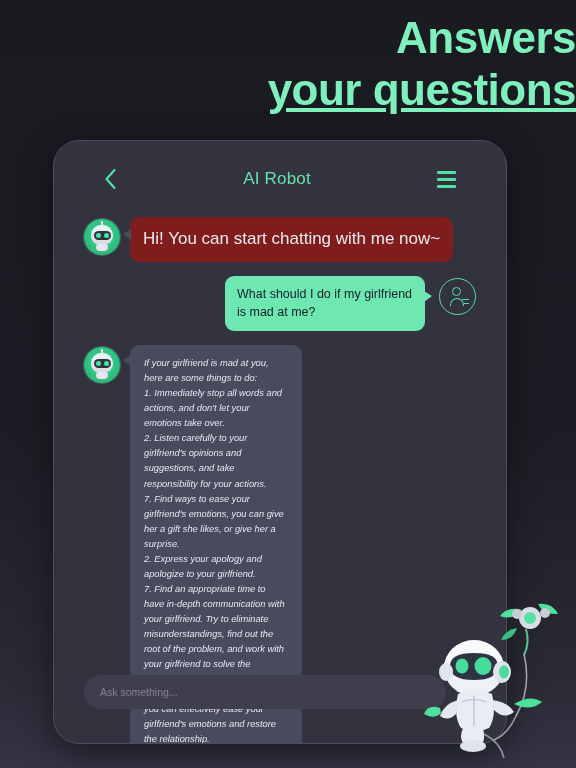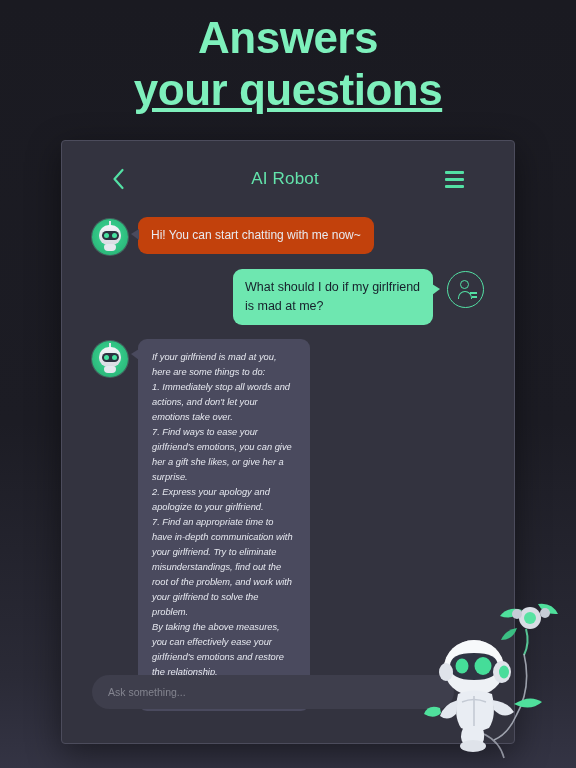--- a/index.html
+++ b/index.html
@@ -9,33 +9,33 @@
     font-family:"Liberation Sans", sans-serif;
   }
   #app {
     position:relative; width:576px; height:768px;
     background:linear-gradient(180deg,#1a1a21 0%,#1c1c24 55%,#2a2a36 88%,#343444 100%);
   }
 
   
   .headline {
     position:absolute; top:12px; left:0; width:576px;
-    text-align:center; color:#7ef0bc;
+    text-align:right; color:#7ef0bc;
     font-size:44px; line-height:1.18; font-weight:bold;
     letter-spacing:-0.5px;
   }
   .headline .l2 { display:block;text-decoration:underline; }
 
   
   .device {
-    position:absolute; left:61px; top:140px;
+    position:absolute; left:53px; top:140px;
     width:454px; height:604px;
     background:#33333f;
     border:1px solid #4c4c5c;
-    border-radius:4px;
+    border-radius:26px;
     box-shadow:0 10px 34px rgba(0,0,0,.45);
     overflow:hidden;
   }
   .screen {
     position:absolute; left:0; top:0; right:0; bottom:0;
     padding:0 18px;
   }
 
   
   .topbar {
@@ -88,23 +88,23 @@
   }
   .user-av .uhead { position:absolute; left:12px; top:8px; width:9px; height:9px; border-radius:50%; border:1.6px solid #53e0a4; }
   .user-av .ubody { position:absolute; left:9.5px; top:19px; width:14px; height:8px; border:1.6px solid #53e0a4; border-bottom:none; border-radius:7px 7px 0 0; }
   .user-av .ln { position:absolute; right:6px; height:1.6px; background:#53e0a4; }
   .user-av .ln.a { top:20px; width:7px; }
   .user-av .ln.b { top:24px; width:5px; }
 
   
   .bubble { position:relative; border-radius:9px; }
   .bubble.in {
-    background:#c2410c; color:#e8eaf0;
+    background:#7f1d1d; color:#e8eaf0;
     margin-left:10px; padding:10px 13px;
-    font-size:12px; line-height:1.45; max-width:330px;
+    font-size:17px; line-height:1.45; max-width:330px;
   }
   .bubble.in::before {
     content:""; position:absolute; left:-7px; top:12px;
     border-top:5px solid transparent; border-bottom:6px solid transparent;
     border-right:8px solid #4a4a5e;
   }
   .bubble.out {
     background:#6ee7b0; color:#16202b;
     margin-right:8px; padding:9px 12px;
     font-size:12.5px; line-height:1.5; max-width:200px;
@@ -211,20 +211,21 @@
             <span class="ant"></span>
             <span class="head"></span>
             <span class="visor"></span>
             <span class="eye l"></span>
             <span class="eye r"></span>
             <span class="body"></span>
           </div>
           <div class="bubble long">
             <p>If your girlfriend is mad at you, here are some things to do:</p>
             <p>1. Immediately stop all words and actions, and don't let your emotions take over.</p>
+            <p>2. Listen carefully to your girlfriend's opinions and suggestions, and take responsibility for your actions.</p>
             <p>7. Find ways to ease your girlfriend's emotions, you can give her a gift she likes, or give her a surprise.</p>
             <p>2. Express your apology and apologize to your girlfriend.</p>
             <p>7. Find an appropriate time to have in-depth communication with your girlfriend. Try to eliminate misunderstandings, find out the root of the problem, and work with your girlfriend to solve the problem.</p>
             <p>By taking the above measures, you can effectively ease your girlfriend's emotions and restore the relationship.</p>
 
             <div class="actions">
               <div class="act">
                 <svg class="gl" viewBox="0 0 12 12">
                   <rect x="1" y="1" width="10" height="10" rx="2" fill="none" stroke="#5fdfa5" stroke-width="1.1"></rect>
                   <line x1="6" y1="3.4" x2="6" y2="8.6" stroke="#5fdfa5" stroke-width="1.1"></line>

